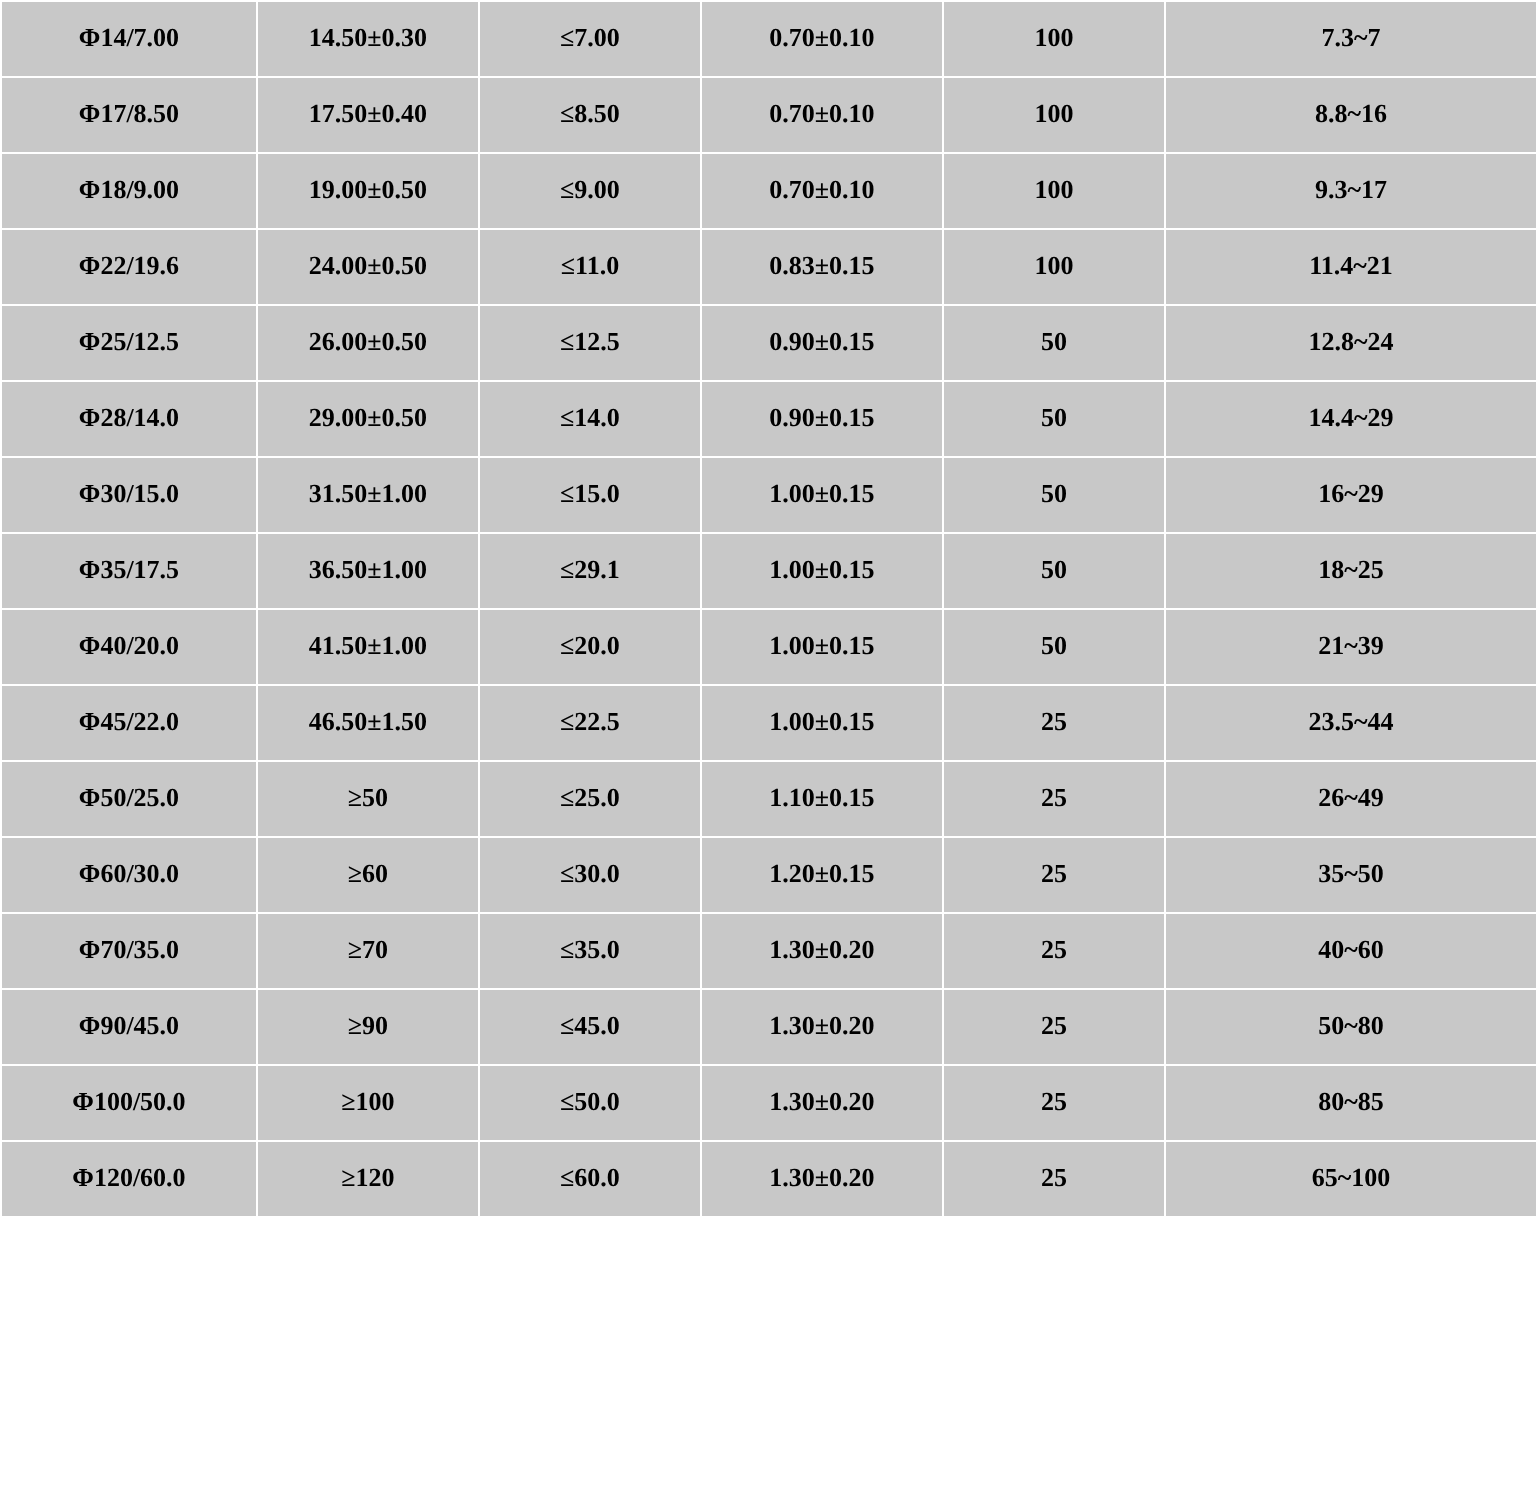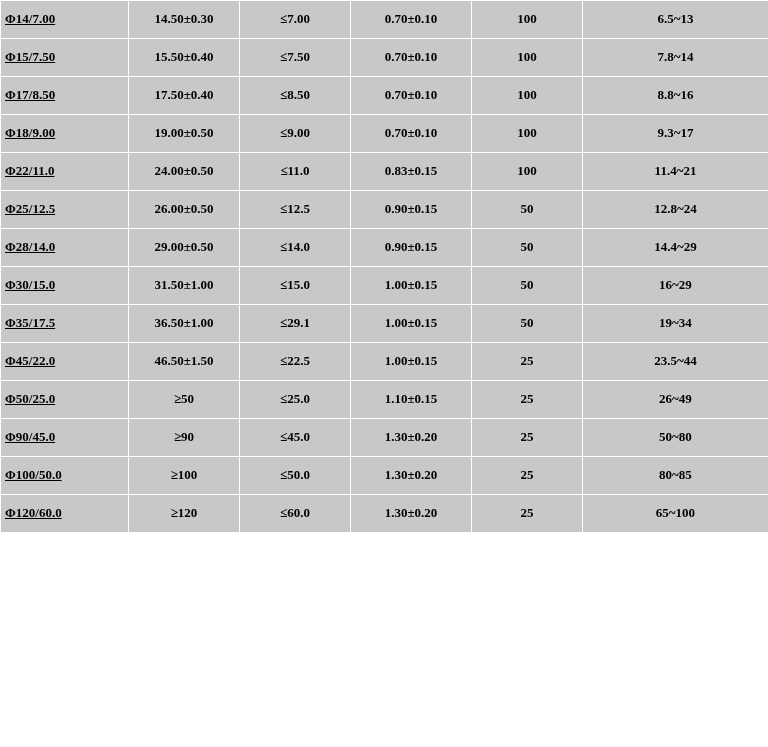--- a/index.html
+++ b/index.html
@@ -38,22 +38,21 @@
     font-family: "Liberation Serif", serif;
     color: #000000;
     line-height: 1.1;
     white-space: nowrap;
     overflow: hidden;
   }
   .spec-table tr:first-child td {
     border-top: 1px solid #ffffff;
   }
   .spec-table td.col-first {
-    text-align: left;
-    text-decoration: underline;
+    text-align: center;
   }
 </style>
 </head>
 <body>
 
 <table class="spec-table">
   <colgroup>
     <col class="c0">
       <col class="c1">
       <col class="c2">
@@ -61,48 +60,40 @@
       <col class="c4">
       <col class="c5">
   </colgroup>
   <tbody>
       <tr>
         <td class="col-first">Φ14/7.00</td>
         <td>14.50±0.30</td>
         <td>≤7.00</td>
         <td>0.70±0.10</td>
         <td>100</td>
-        <td>6.5~13</td>
-      </tr>
-      <tr>
-        <td class="col-first">Φ15/7.50</td>
-        <td>15.50±0.40</td>
-        <td>≤7.50</td>
-        <td>0.70±0.10</td>
-        <td>100</td>
-        <td>7.8~14</td>
+        <td>7.3~7</td>
       </tr>
       <tr>
         <td class="col-first">Φ17/8.50</td>
         <td>17.50±0.40</td>
         <td>≤8.50</td>
         <td>0.70±0.10</td>
         <td>100</td>
         <td>8.8~16</td>
       </tr>
       <tr>
         <td class="col-first">Φ18/9.00</td>
         <td>19.00±0.50</td>
         <td>≤9.00</td>
         <td>0.70±0.10</td>
         <td>100</td>
         <td>9.3~17</td>
       </tr>
       <tr>
-        <td class="col-first">Φ22/11.0</td>
+        <td class="col-first">Φ22/19.6</td>
         <td>24.00±0.50</td>
         <td>≤11.0</td>
         <td>0.83±0.15</td>
         <td>100</td>
         <td>11.4~21</td>
       </tr>
       <tr>
         <td class="col-first">Φ25/12.5</td>
         <td>26.00±0.50</td>
         <td>≤12.5</td>
@@ -125,37 +116,61 @@
         <td>1.00±0.15</td>
         <td>50</td>
         <td>16~29</td>
       </tr>
       <tr>
         <td class="col-first">Φ35/17.5</td>
         <td>36.50±1.00</td>
         <td>≤29.1</td>
         <td>1.00±0.15</td>
         <td>50</td>
-        <td>19~34</td>
+        <td>18~25</td>
+      </tr>
+      <tr>
+        <td class="col-first">Φ40/20.0</td>
+        <td>41.50±1.00</td>
+        <td>≤20.0</td>
+        <td>1.00±0.15</td>
+        <td>50</td>
+        <td>21~39</td>
       </tr>
       <tr>
         <td class="col-first">Φ45/22.0</td>
         <td>46.50±1.50</td>
         <td>≤22.5</td>
         <td>1.00±0.15</td>
         <td>25</td>
         <td>23.5~44</td>
       </tr>
       <tr>
         <td class="col-first">Φ50/25.0</td>
         <td>≥50</td>
         <td>≤25.0</td>
         <td>1.10±0.15</td>
         <td>25</td>
         <td>26~49</td>
+      </tr>
+      <tr>
+        <td class="col-first">Φ60/30.0</td>
+        <td>≥60</td>
+        <td>≤30.0</td>
+        <td>1.20±0.15</td>
+        <td>25</td>
+        <td>35~50</td>
+      </tr>
+      <tr>
+        <td class="col-first">Φ70/35.0</td>
+        <td>≥70</td>
+        <td>≤35.0</td>
+        <td>1.30±0.20</td>
+        <td>25</td>
+        <td>40~60</td>
       </tr>
       <tr>
         <td class="col-first">Φ90/45.0</td>
         <td>≥90</td>
         <td>≤45.0</td>
         <td>1.30±0.20</td>
         <td>25</td>
         <td>50~80</td>
       </tr>
       <tr>

